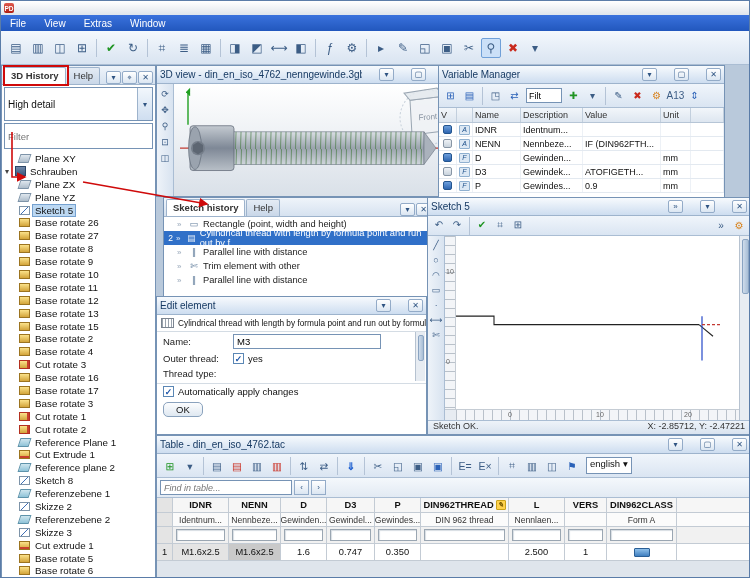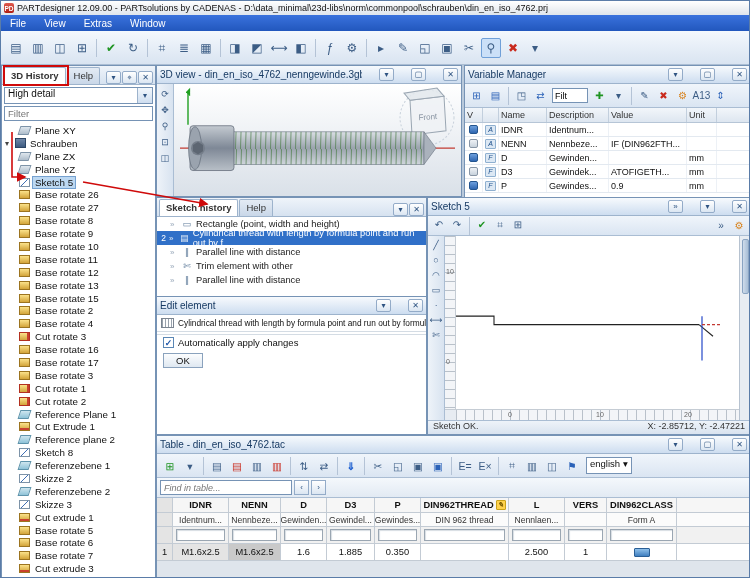--- a/index.html
+++ b/index.html
@@ -17,24 +17,24 @@
 .bigblue{color:#1d5fd0;font-size:14px;font-weight:bold}
 .panel{position:absolute;display:flex;flex-direction:column;background:#fff;border:1px solid #7693b5;overflow:hidden}
 .ptitle{flex:0 0 18px;display:flex;align-items:center;gap:17px;padding:0 3px;background:linear-gradient(#f7fafd,#cdddf0);border-bottom:1px solid #9db3cc;font-size:10px;color:#173a63}
 .ptlabel{flex:1;white-space:nowrap;overflow:hidden}
 .pbtn{flex:0 0 auto;width:15px;height:13px;display:inline-flex;align-items:center;justify-content:center;font-size:8px;color:#2f5482;background:linear-gradient(#ffffff,#dbe6f2);border:1px solid #93abc8;border-radius:2px}
 .tabrow{flex:0 0 19px;display:flex;align-items:flex-end;gap:1px;padding:1px 2px 0;background:linear-gradient(#eff4fa,#d6e2f0);border-bottom:1px solid #9db3cc}
 .tab{padding:2px 6px 3px;font-size:9.5px;color:#333;background:linear-gradient(#e4ebf4,#c9d7e8);border:1px solid #9db3cc;border-bottom:none;border-radius:2px 2px 0 0;white-space:nowrap}
 .tab.on{background:#fff;font-weight:bold}
 .tabsp{flex:1}
 
-.combo{margin:2px;height:17px;display:flex;border:1px solid #7693b5;background:#fff;font-size:10px}
+.combo{margin:2px;height:34px;display:flex;border:1px solid #7693b5;background:#fff;align-items:center;font-size:10px}
 .combo .cval{flex:1;padding:0 3px}
 .combo .cbtn{width:15px;height:100%;background:linear-gradient(#f2f7fc,#cfdef0);border-left:1px solid #9db3cc;display:flex;align-items:center;justify-content:center;font-size:8px;color:#2f5482}
-.finput{margin:0 2px 2px;height:15px;border:1px solid #7693b5;font:9.5px "Liberation Sans",sans-serif;padding:0 3px;color:#333;width:calc(100% - 4px)}
+.finput{margin:0 2px 2px;height:26px;border:1px solid #7693b5;font:9.5px "Liberation Sans",sans-serif;padding:0 3px;color:#333;width:calc(100% - 4px)}
 .tree{flex:1;overflow:hidden;background:#fff;padding-top:1px}
 .trowi{height:12.9px;display:flex;align-items:center;gap:3px;padding-left:17px;font-size:9.8px;white-space:nowrap}
 .trowi.root{padding-left:3px;gap:2px}
 .exp{width:8px;font-size:8px;color:#444}
 .exp::before{content:"▾"}
 .tlabel{padding:0 2px}
 .trowi.sel .tlabel{background:#bcd8f2;outline:1px solid #75a1d0}
 .tico{flex:0 0 auto;width:11px;height:9px;border:1px solid #8a8f96;background:#d8dde2}
 .i-root{background:linear-gradient(#6f87a8,#3d5a80);border-color:#2c4666;height:10px}
 .i-plane{background:linear-gradient(#dfe7ee,#aebdcb);transform:skewX(-18deg);border-color:#7d93a8}
@@ -74,21 +74,21 @@
 .eeicon{flex:0 0 auto;width:13px;height:10px;border:1px solid #7b8591;background:linear-gradient(#e6e9ed,#aeb6bf);background-image:repeating-linear-gradient(90deg,#9aa3ad 0 1px,transparent 1px 3px)}
 .eeform{position:relative;padding-right:12px}
 .eesb{position:absolute;right:1px;top:0;bottom:0;width:10px;background:#e7ecf2;border-left:1px solid #b6c2d0}
 .eesb i{display:block;width:6px;height:26px;margin:3px auto;background:linear-gradient(90deg,#cfdceb,#a8bed6);border:1px solid #8aa4c2;border-radius:2px}
 .eerow{display:flex;align-items:center;padding:2px 6px;font-size:9.5px}
 .eerow label{width:70px;color:#222}
 .eeinput{width:148px;height:15px;border:1px solid #7693b5;font:9.5px "Liberation Sans",sans-serif;padding:0 3px}
 .cb{width:11px;height:11px;border:1px solid #5b87b5;background:#fff;display:inline-flex;align-items:center;justify-content:center;margin-right:4px;flex:0 0 auto}
 .cb.on::before{content:"✓";font-size:9px;font-weight:bold;color:#1d55a8}
 .eesep{border-top:1px solid #d4dce4;margin-top:2px}
-.okbtn{margin:3px 6px;padding:1px 12px;font-size:9.5px;border:1px solid #8aa2bd;background:linear-gradient(#fcfdfe,#dfe8f1);border-radius:0;width:max-content}
+.okbtn{margin:3px 6px;padding:1px 12px;font-size:9.5px;border:1px solid #8aa2bd;background:linear-gradient(#fcfdfe,#dfe8f1);border-radius:5px;width:max-content}
 
 .sk-tb{flex:0 0 20px;display:flex;align-items:center;padding:0 2px;background:linear-gradient(#f0f5fb,#dae5f2);border-bottom:1px solid #aabdd3}
 .sk-tb .ticon{width:16px;height:16px;font-size:10px}
 .mlauto{margin-left:auto;display:flex;align-items:center}
 .sk-body{flex:1;display:grid;grid-template-columns:17px 11px 1fr 11px;grid-template-rows:1fr 11px}
 .sk-tools{grid-row:1/3;display:flex;flex-direction:column;align-items:center;padding-top:2px;background:linear-gradient(90deg,#eef3f9,#d8e3f0);border-right:1px solid #aabdd3}
 .sk-tools .ticon{width:15px;height:14px;font-size:9px;margin:0 0 1px}
 .vruler{background:#f3f5f8;border-right:1px solid #c5ccd4;position:relative;font-size:7px;color:#666;background-image:repeating-linear-gradient(180deg,#b9c1ca 0 1px,transparent 1px 9px)}
 .vruler b{position:absolute;left:1px;font-weight:normal}
 .hruler{grid-column:3;background:#f3f5f8;border-top:1px solid #c5ccd4;position:relative;font-size:7px;color:#666;background-image:repeating-linear-gradient(90deg,#b9c1ca 0 1px,transparent 1px 9px)}
@@ -117,34 +117,33 @@
 .fcell{width:calc(100% - 6px);height:12px;border:1px solid #9aa6b2;background:#fff;box-shadow:inset 1px 1px 1px #d7dde3}
 .rowhead{background:#e4e4e4 !important}
 .selcell{background:#c9c9c9 !important}
 .editbadge{margin-left:2px;font-size:7px;color:#7a5c00;background:#ffd24d;border:1px solid #caa21a;border-radius:1px;padding:0 1px}
 .editbadge::before{content:"✎"}
 .formicon{width:16px;height:9px;border:1px solid #2a5f96;border-radius:1px;background:linear-gradient(#8fc0ea,#3f7fc0)}
 .annot{position:absolute;left:0;top:0;pointer-events:none;z-index:60}
 
 #leftpanel{left:0;top:64;width:155px;height:514px}
 #view3d{left:155px;top:64;width:306px;height:132px}
-#varmgr{left:463px;top:64;width:287px;height:164px}
-#sketchhist{left:155px;top:196px;width:271px;height:126px}
+#varmgr{left:437px;top:64;width:287px;height:164px}
+#sketchhist{left:162px;top:196px;width:271px;height:126px}
 #editelem{left:155px;top:295px;width:271px;height:139px}
 #sketch5{left:426px;top:196px;width:324px;height:238px}
 #tablepanel{left:155px;top:434px;width:595px;height:144px}
 </style>
 </head>
 <body>
 
 <div class="win">
 
   <div class="titlebar">
     <span class="appicon">PD</span>
-    <span>PARTdesigner 12.09.00 - PARTsolutions by CADENAS - D:\data_minimal\23d-libs\norm\commonpool\schrauben\din_en_iso_4762.prj</span>
   </div>
 
   <div class="menubar">
     <span class="mitem">File</span>
     <span class="mitem">View</span>
     <span class="mitem">Extras</span>
     <span class="mitem">Window</span>
   </div>
 
   <div class="toolbar">
@@ -545,20 +544,37 @@
   <div class="panel" id="editelem">
     <div class="ptitle">
       <span class="ptlabel">Edit element</span>
       <span class="pbtn">▾</span>
       <span class="pbtn">✕</span>
     </div>
     <div class="eehead">
       <span class="eeicon"></span>
       <span>Cylindrical thread with length by formula point and run out by formula</span>
     </div>
+    <div class="eeform">
+      <div class="eerow">
+          <label>Name:</label>
+          <input class="eeinput" value="M3" style="">
+        </div>
+      <div class="eerow">
+          <label>Outer thread:</label>
+          <span class="cb on"></span>
+          <span>yes</span>
+        </div>
+      <div class="eerow">
+          <label>Thread type:</label>
+        </div>
+      <div class="eesb">
+          <i></i>
+        </div>
+    </div>
     <div class="eesep"></div>
     <div class="eerow">
         <span class="cb on"></span>
         <span>Automatically apply changes</span>
       </div>
     <div class="okbtn">OK</div>
   </div>
 
   <div class="panel" id="sketch5">
     <div class="ptitle">
@@ -723,21 +739,21 @@
         <span>
             <i class="fcell"></i>
           </span>
         <span></span>
       </div>
       <div class="tr rdata">
         <span class="rowhead">1</span>
         <span class="rowhead">M1.6x2.5</span>
         <span class="selcell">M1.6x2.5</span>
         <span>1.6</span>
-        <span>1.885</span>
+        <span>0.747</span>
         <span>0.350</span>
         <span></span>
         <span>2.500</span>
         <span>1</span>
         <span>
             <i class="formicon"></i>
           </span>
         <span></span>
       </div>
     </div>

